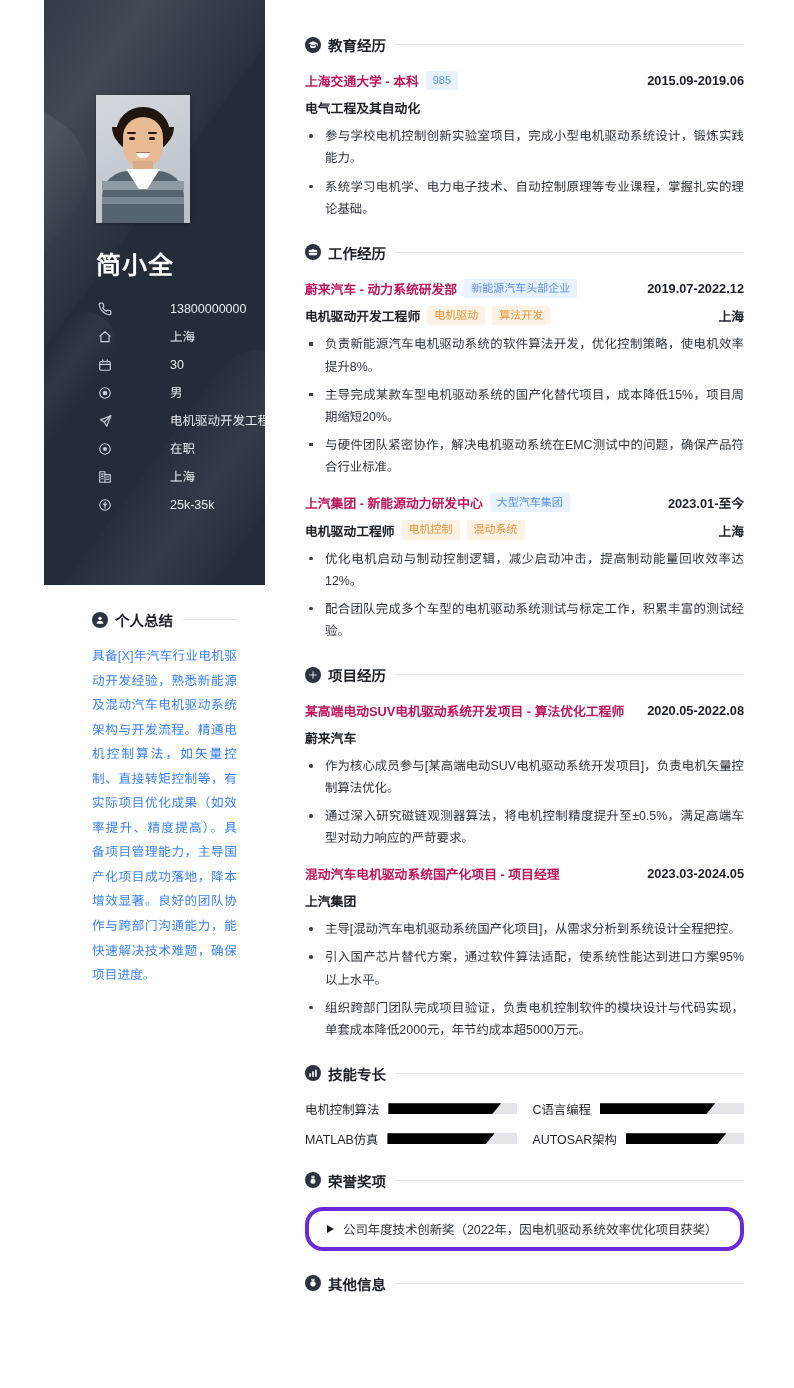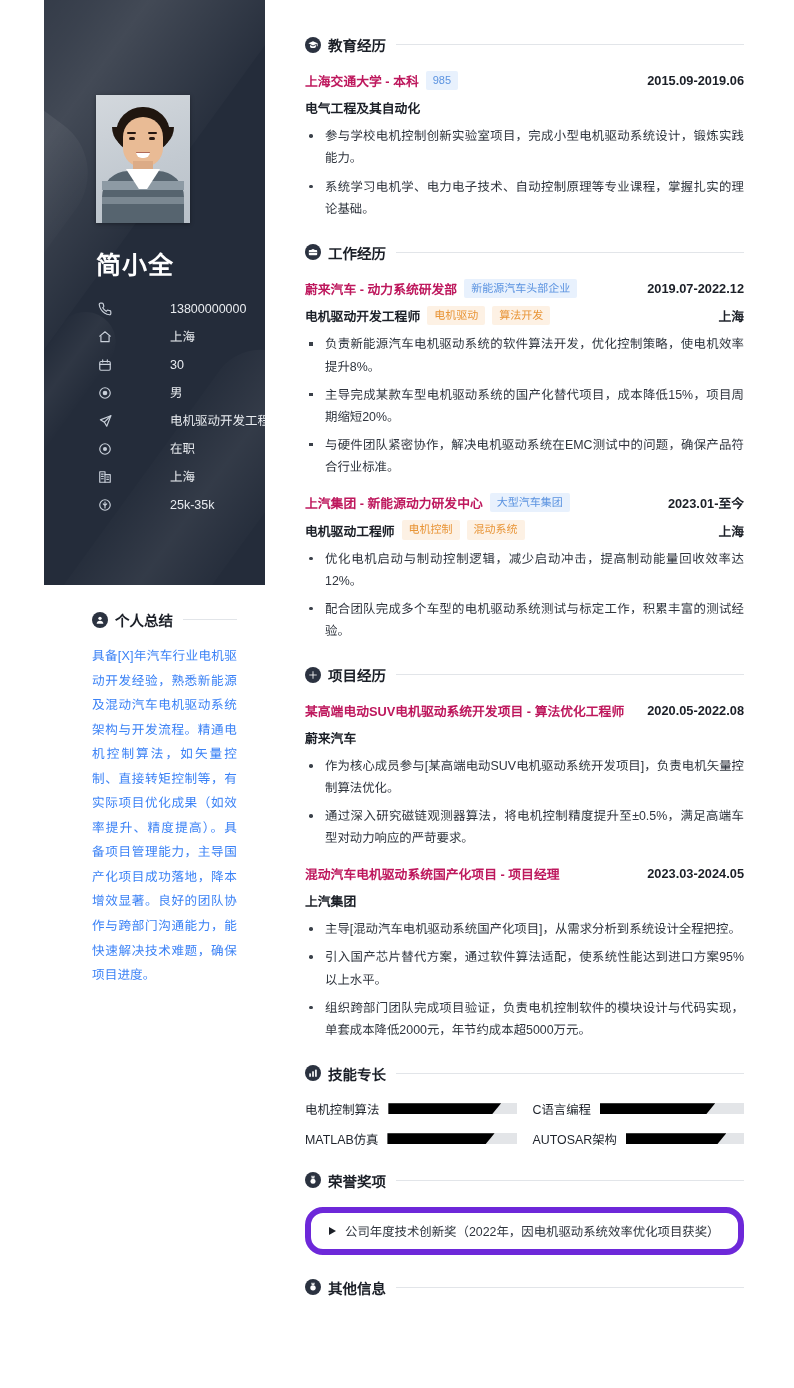--- a/index.html
+++ b/index.html
@@ -146,21 +146,21 @@
   .skill-cell { width:calc(50% - 8px); display:flex; align-items:center; gap:9px; }
   .skill-name { font-size:12.4px; color:#1f242c; white-space:nowrap; }
   .skill-track { flex:1 1 auto; height:11px; background:#e3e5e8; position:relative; overflow:hidden; }
   .skill-fill {
     position:absolute; left:0; top:0; height:100%; background:#000000;
     clip-path:polygon(0 0,100% 0,calc(100% - 9px) 100%,0 100%);
   }
 
   
   .honor-box {
-    border:6px solid #6d28d9; border-radius:18px;
+    border:4px solid #6d28d9; border-radius:18px;
     padding:9px 18px; display:flex; align-items:center; gap:9px;
     font-size:12.4px; color:#2f353e;
   }
   .tri { width:0;height:0;border-left:7px solid #1b1f27;border-top:4.5px solid transparent;border-bottom:4.5px solid transparent; flex:0 0 auto; }
 </style>
 </head>
 <body>
 
 <div class="page">
 

